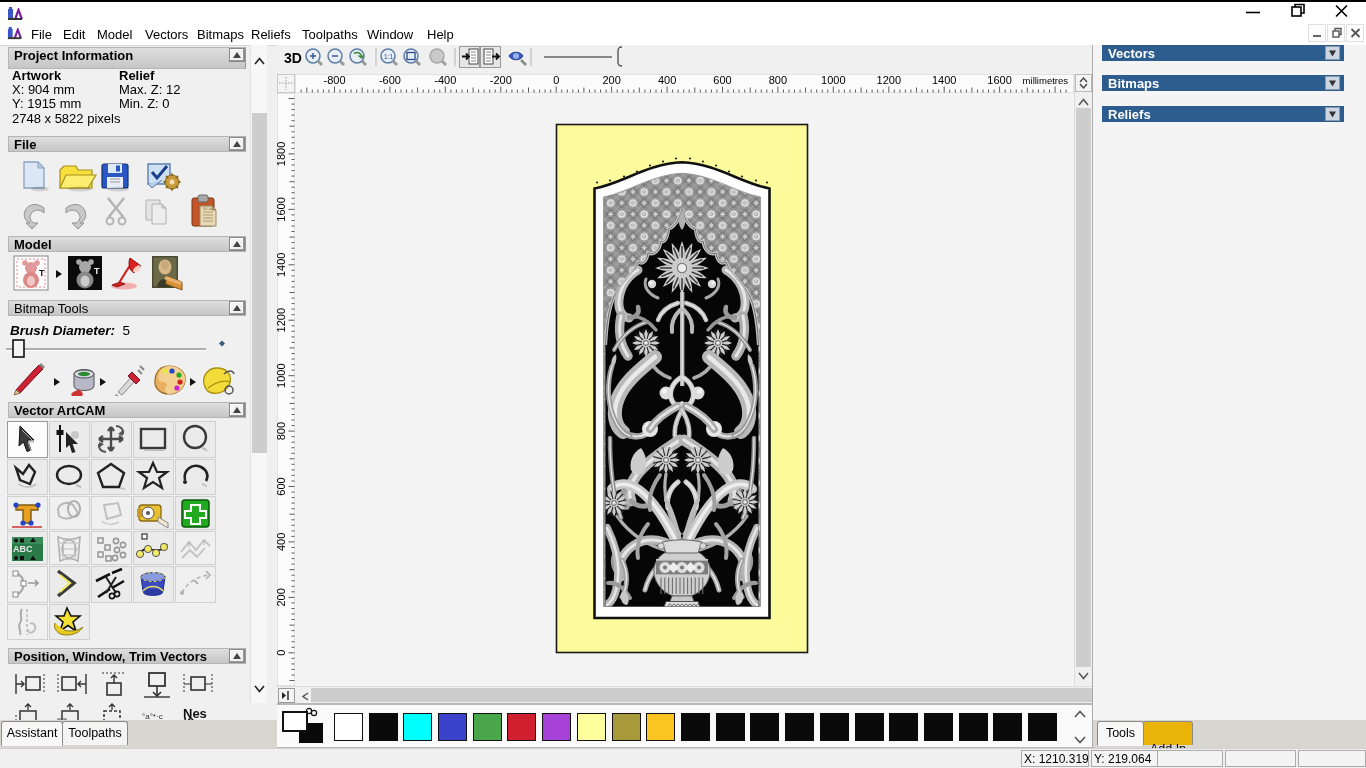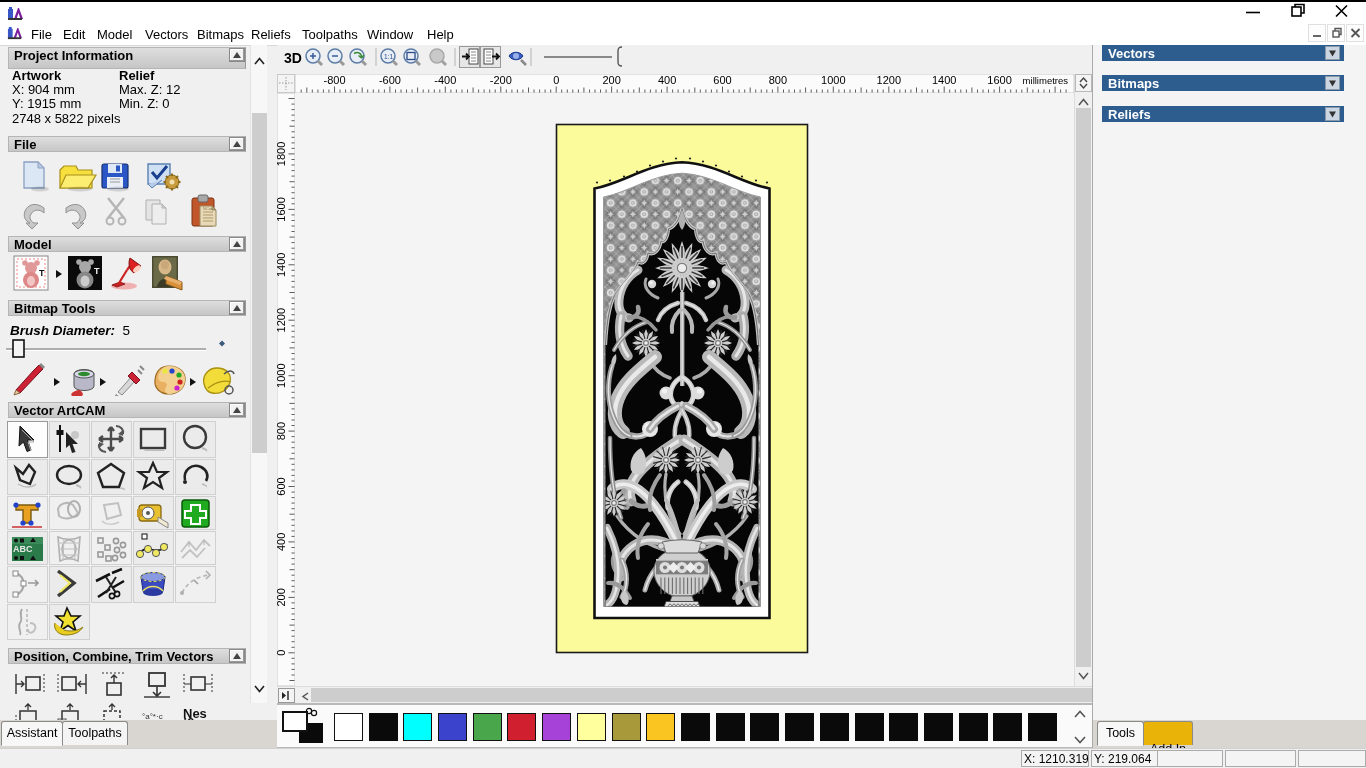--- a/index.html
+++ b/index.html
@@ -183,21 +183,21 @@
       <rect x="0" y="0" width="26" height="32" fill="#4a4a32"></rect>
       <rect x="1.5" y="1.5" width="23" height="29" fill="#6a6a48"></rect>
       <ellipse cx="13" cy="11" rx="6.5" ry="7.5" fill="#d8b888"></ellipse>
       <ellipse cx="13" cy="9" rx="4" ry="4.5" fill="#caa87a"></ellipse>
       <path d="M5 31 C7 20 19 20 21 31 Z" fill="#3a3a26"></path>
       <path d="M14 20 L30 26 L30 34 L14 28 Z" fill="#d8913a" stroke="#8a5a1a"></path>
       <path d="M14 20 L30 26 L28 29 L12 23 Z" fill="#e8b06a"></path>
     </g>
 </svg>
 <div style="position:absolute;left:8px;top:300px;width:238px;height:16px;background:linear-gradient(#dedede,#c6c6c6);border:1px solid #b5b5b5;border-right-color:#999">
-    <span style="position:absolute;left:5px;top:0px;font-weight:bold;font-size:13px;color:#000">Bitmap Tools</span>
+    <span style="position:absolute;left:5px;top:0px;font-weight:normal;font-size:13px;color:#000">Bitmap Tools</span>
   </div>
 <div style="position:absolute;left:229px;top:301px;width:16px;height:14px;background:#f2f2f2;border:1px solid #888;box-shadow:inset -1px -1px 0 #999,inset 1px 1px 0 #fff">
     <svg width="14" height="12">
       <path d="M7 3 L11 9 L3 9 Z" fill="#444"></path>
     </svg>
   </div>
 <div class="abs" style="left:10px;top:323px;font-size:13.5px;font-style:italic;font-weight:bold">Brush Diameter:&nbsp; <span style="font-style:normal;font-weight:normal">5</span></div>
 <svg class="abs" style="left:4px;top:338px" width="240" height="22" viewBox="0 0 240 22">
 <line x1="2" y1="11" x2="202" y2="11" stroke="#999" stroke-width="1.5"></line>
     <line x1="2" y1="12.5" x2="202" y2="12.5" stroke="#fff" stroke-width="1"></line>
@@ -465,21 +465,21 @@
       <path d="M22 18 C27 18 29 22 26 26 C23 29 20 28 20 24" fill="none" stroke="#c0c0c0" stroke-width="1.8"></path>
     </svg>
   </div>
 <div class="abs" style="left:49px;top:604px;width:41px;height:36px;background:#ebebeb;border:1px solid #d0d0d0">
     <svg width="39" height="34" viewBox="0 0 39 34">
       <path d="M17 3 L21 11 L30 11 L23 17 L26 26 L18 20.5 L10 26 L13 17 L6 11 L14 11 Z" fill="#f2e030" stroke="#111" stroke-width="1.6"></path>
       <path d="M5 18 C3 24 8 30 16 30 C24 30 30 27 33 22 C28 26 20 27 14 25" fill="#e8cc20" stroke="#8a7a10"></path>
     </svg>
   </div>
 <div style="position:absolute;left:8px;top:648px;width:238px;height:16px;background:linear-gradient(#dedede,#c6c6c6);border:1px solid #b5b5b5;border-right-color:#999">
-    <span style="position:absolute;left:5px;top:0px;font-weight:bold;font-size:13px;color:#000">Position, Combine, Trim Vectors</span>
+    <span style="position:absolute;left:5px;top:0px;font-weight:bold;font-size:13px;color:#000">Position, Window, Trim Vectors</span>
   </div>
 <div style="position:absolute;left:229px;top:649px;width:16px;height:14px;background:#f2f2f2;border:1px solid #888;box-shadow:inset -1px -1px 0 #999,inset 1px 1px 0 #fff">
     <svg width="14" height="12">
       <path d="M7 3 L11 9 L3 9 Z" fill="#444"></path>
     </svg>
   </div>
 <svg class="abs" style="left:14px;top:670px" width="34" height="28" viewBox="0 0 34 28">
     <path d="M2 4 L2 24 M2 14 L10 14 M7 11 L10 14 L7 17" stroke="#333" fill="none" stroke-width="1.4"></path>
     <rect x="12" y="7" width="14" height="13" fill="none" stroke="#333" stroke-width="1.6"></rect>
     <path d="M30 4 L30 24" stroke="#333" stroke-dasharray="2 2"></path>

